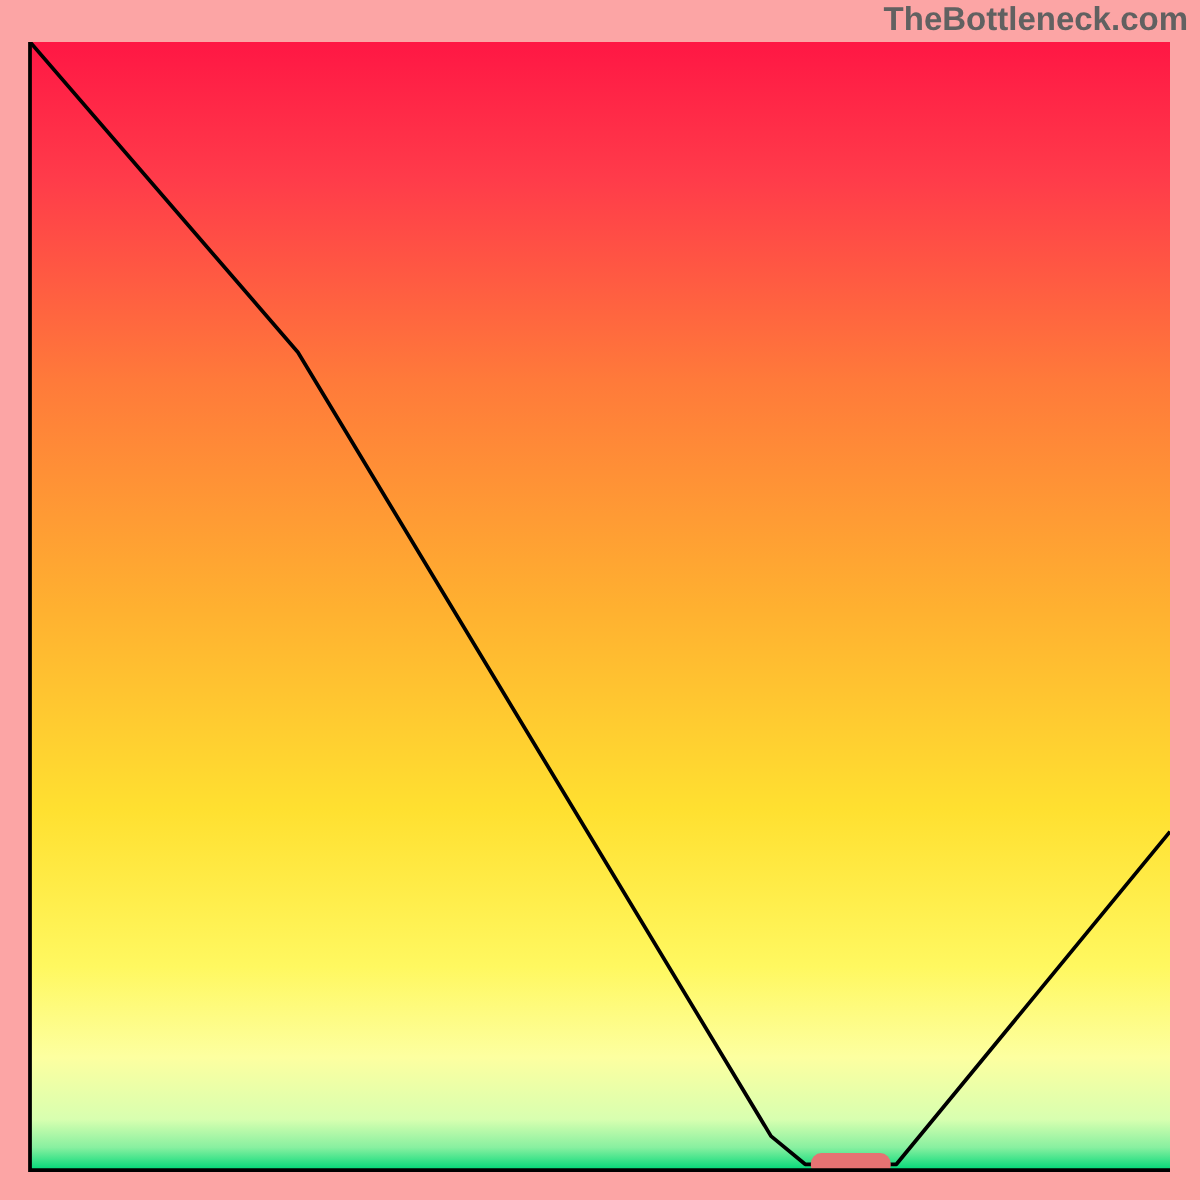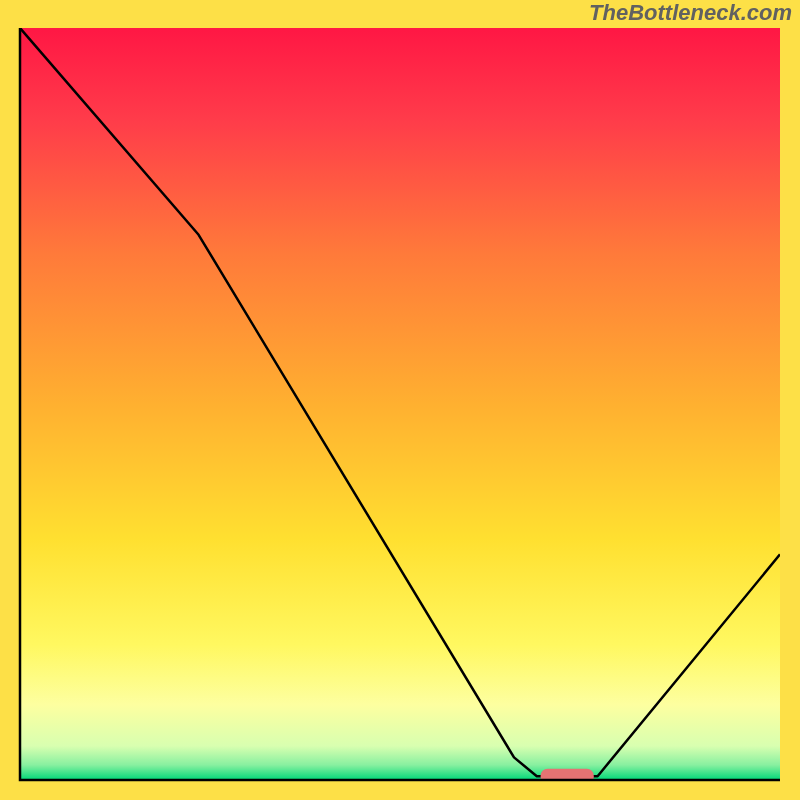--- a/index.html
+++ b/index.html
@@ -7,22 +7,21 @@
     padding: 0;
     width: 800px;
     height: 800px;
     overflow: hidden;
     font-family: Arial, sans-serif;
   }
   .chart-container {
     position: relative;
     width: 800px;
     height: 800px;
-    background: #fde047;
-    font-style: italic;
+    background: #fca5a5;
   }
   .watermark {
     position: absolute;
     top: 0;
     right: 8px;
     font-size: 22px;
     font-weight: bold;
     color: #616161;
     z-index: 10;
   }

